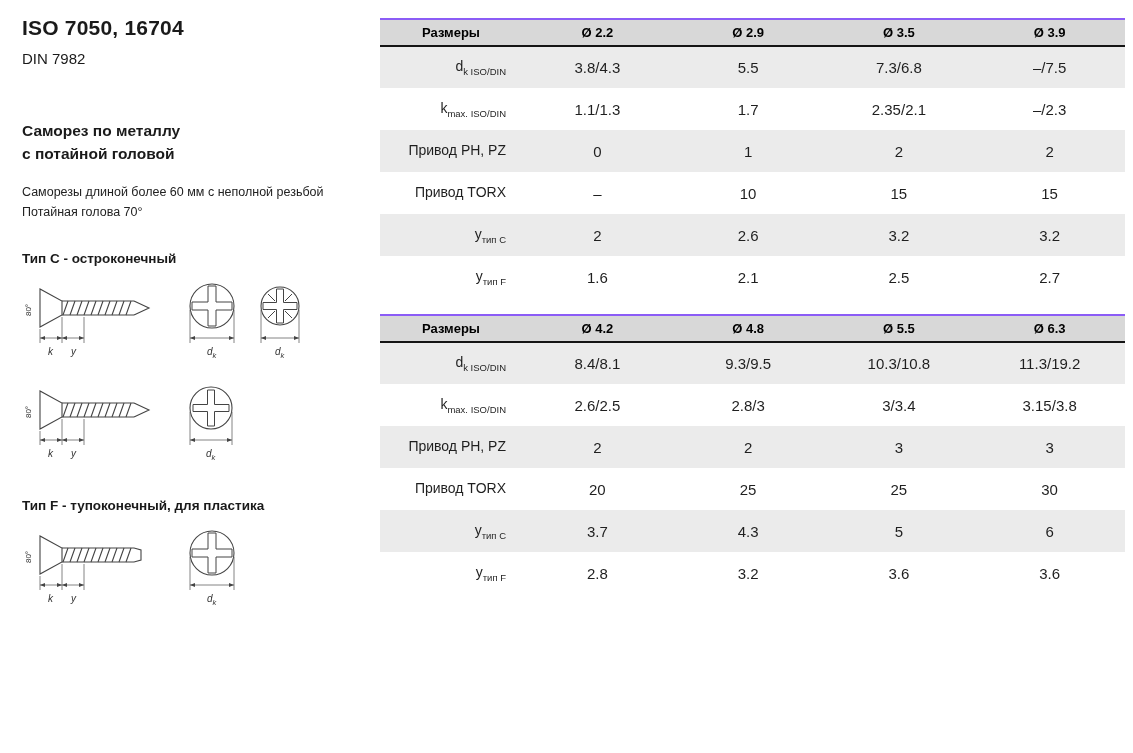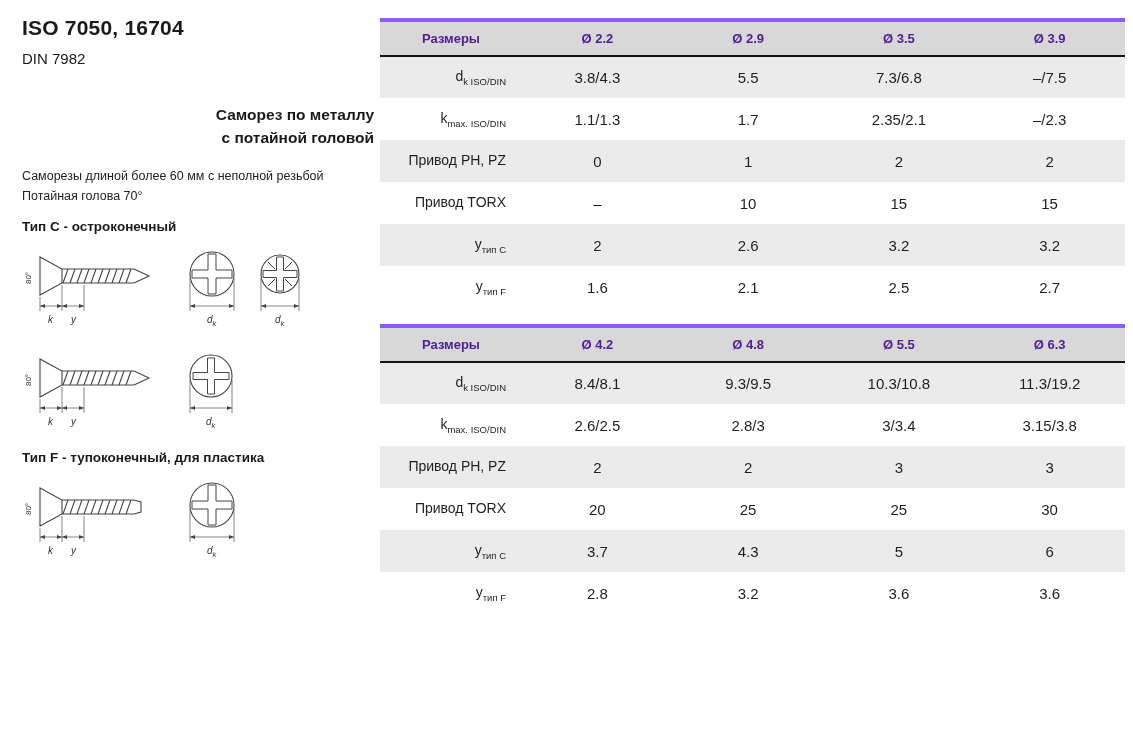--- a/index.html
+++ b/index.html
@@ -4,34 +4,34 @@
 <style>
   * { margin:0; padding:0; box-sizing:border-box; }
   html,body { background:#fff; }
   body {
     width:1133px; height:753px; position:relative; overflow:hidden;
     font-family:"Liberation Sans", sans-serif; color:#1a1a1a;
   }
   .info-panel { position:absolute; left:22px; top:16px; width:352px; }
   .page-title { font-size:21px; font-weight:bold; letter-spacing:.2px; }
   .page-subtitle { font-size:15px; font-weight:normal; margin-top:10px; }
-  .product-heading { font-size:15.5px; font-weight:bold; margin-top:36px; line-height:1.5; white-space:pre-line;text-align:right; }
+  .product-heading { font-size:15.5px; font-weight:bold; margin-top:52px; line-height:1.5; white-space:pre-line; }
   .product-desc { font-size:12.5px; color:#222; line-height:1.65; }
   .desc-block { margin-top:16px; }
-  .type-label { font-size:13.5px; font-weight:bold; margin-top:12px; }
+  .type-label { font-size:13.5px; font-weight:bold; margin-top:28px; }
   .drawing-row { display:flex; align-items:flex-start; gap:8px; margin-top:10px; }
   .drawing-row svg { display:block; }
 
   .spec-tables { position:absolute; left:380px; top:18px; width:745px; }
   table { width:100%; border-collapse:collapse; table-layout:fixed; }
   table + table { margin-top:16px; }
   col.c-label { width:142px; }
   thead th {
-    background:#d8d8d8; height:36px; font-size:13px; font-weight:bold; color:#4c1d95;
-    border-top:4px solid #8b5cf6; border-bottom:2px solid #141414; text-align:center;
+    background:#d8d8d8; height:27px; font-size:13px; font-weight:bold; color:#000000;
+    border-top:2px solid #8b5cf6; border-bottom:2px solid #141414; text-align:center;
   }
   tbody td { height:42px; text-align:center; font-size:15px; color:#1f1f1f; }
   tbody tr:nth-child(odd) { background:#ebebeb; }
   td.row-label { text-align:right; padding-right:16px; font-size:14px; }
   td.row-label sub { font-size:9.5px; }
   svg text { fill:#333; }
 </style>
 </head>
 <body>
 

